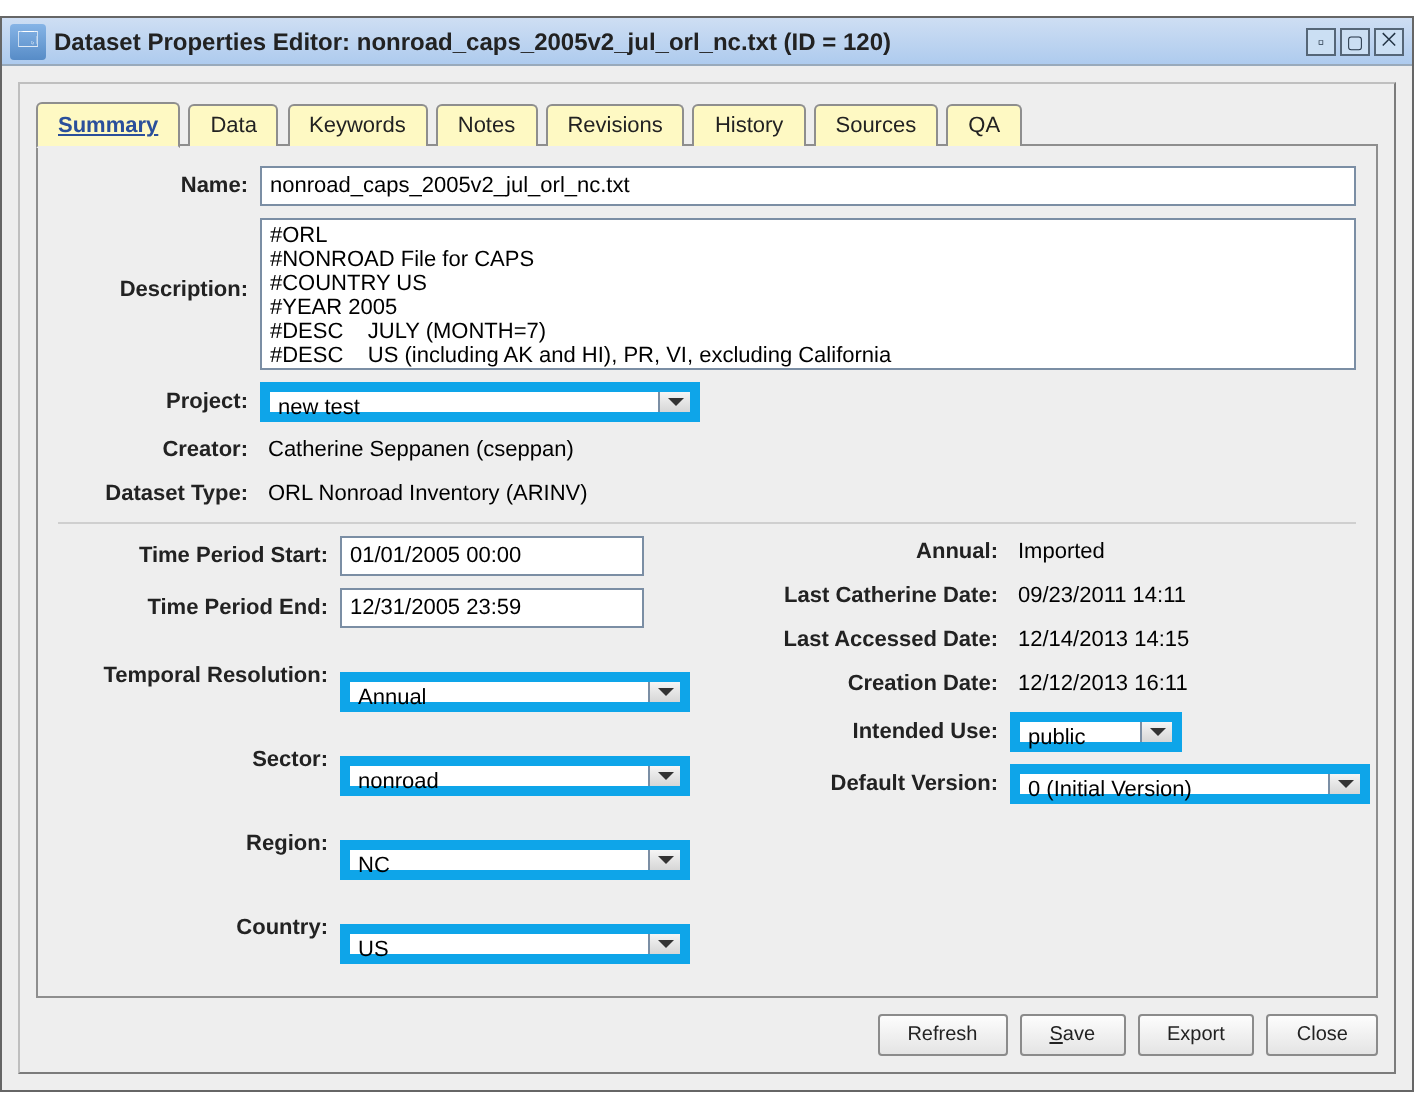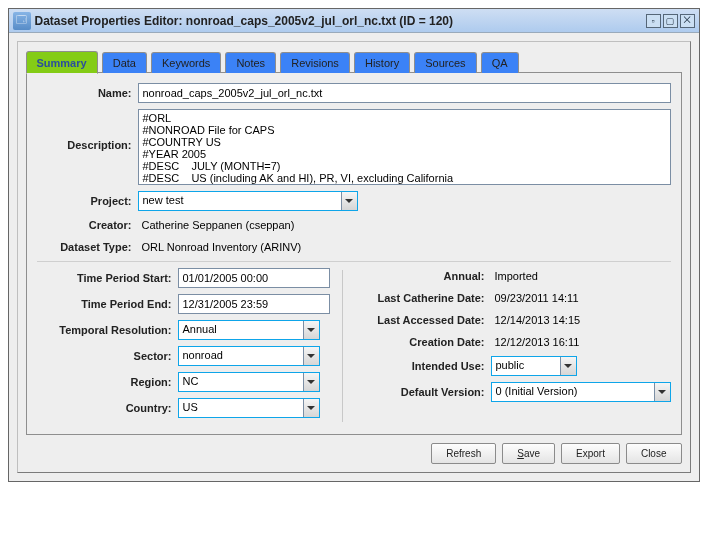--- a/index.html
+++ b/index.html
@@ -65,35 +65,36 @@
     z-index: 2;
     white-space: nowrap;
   }
   .tab {
     display: inline-block;
     padding: 4px 10px;
     border: 1px solid #8e8e8e;
     border-bottom: none;
     border-top-left-radius: 3px;
     border-top-right-radius: 3px;
-    background: #3b82f6;
+    background: #fef9c3;
     margin-right: 1px;
     color: #222;
     cursor: pointer;
     position: relative;
     top: 1px;
     font-size: 11px;
   }
   .tab.active {
-    background: #84cc16;
+    background: #fef9c3;
     border-color: #8e8e8e;
     border-bottom: 1px solid #eeeeee;
     color: #2a4f9b;
     font-weight: bold;
     padding-top: 5px;
+    text-decoration: underline;
   }
   .tabpage {
     border: 1px solid #8e8e8e;
     background: #eeeeee;
     padding: 10px;
     position: relative;
     z-index: 1;
   }
   .row { display: flex; align-items: center; margin-bottom: 6px; }
   .row.top { align-items: flex-start; }
@@ -110,21 +111,21 @@
     flex: 1;
     height: 76px;
     border: 1px solid #7b8ea4;
     background: #fff;
     font-family: inherit; font-size: 11px;
     padding: 2px 4px;
     resize: none;
     overflow-y: scroll;
   }
   .combo {
-    display:flex; align-items: stretch; border: 1px solid #0ea5e9; background: #fff; height: 20px;
+    display:flex; align-items: stretch; border: 5px solid #0ea5e9; background: #fff; height: 20px;
   }
   .combo .combo-val { flex:1; padding: 2px 4px; }
   .combo .combo-btn {
     width: 16px; background: linear-gradient(#f5f5f5,#d6d6d6);
     border-left: 1px solid #7b8ea4;
     display: flex; align-items: center; justify-content: center;
     cursor: pointer;
   }
   .combo .combo-btn::after {
     content: ""; border: 4px solid transparent; border-top-color: #333;
@@ -147,21 +148,21 @@
     border: 1px solid #8b8b8b;
     background: linear-gradient(#fdfdfd, #e4e4e4);
     padding: 4px 14px;
     cursor: pointer;
     font-size: 10px;
     color: #222;
     border-radius: 2px;
   }
   .btn .ul { text-decoration: underline; }
   .small-combo { width: 86px; }
-  .mid-combo { width: 142px; }
+  .mid-combo { width: 175px; margin-top: 16px; }
   .wide-combo { width: 220px; }
   .full-combo { width: 180px; }
 </style>
 </head>
 <body>
 
 <div class="window">
   <div class="titlebar">
     <div class="app-icon">🗔</div>
     <div class="title">Dataset Properties Editor: nonroad_caps_2005v2_jul_orl_nc.txt (ID = 120)</div>

